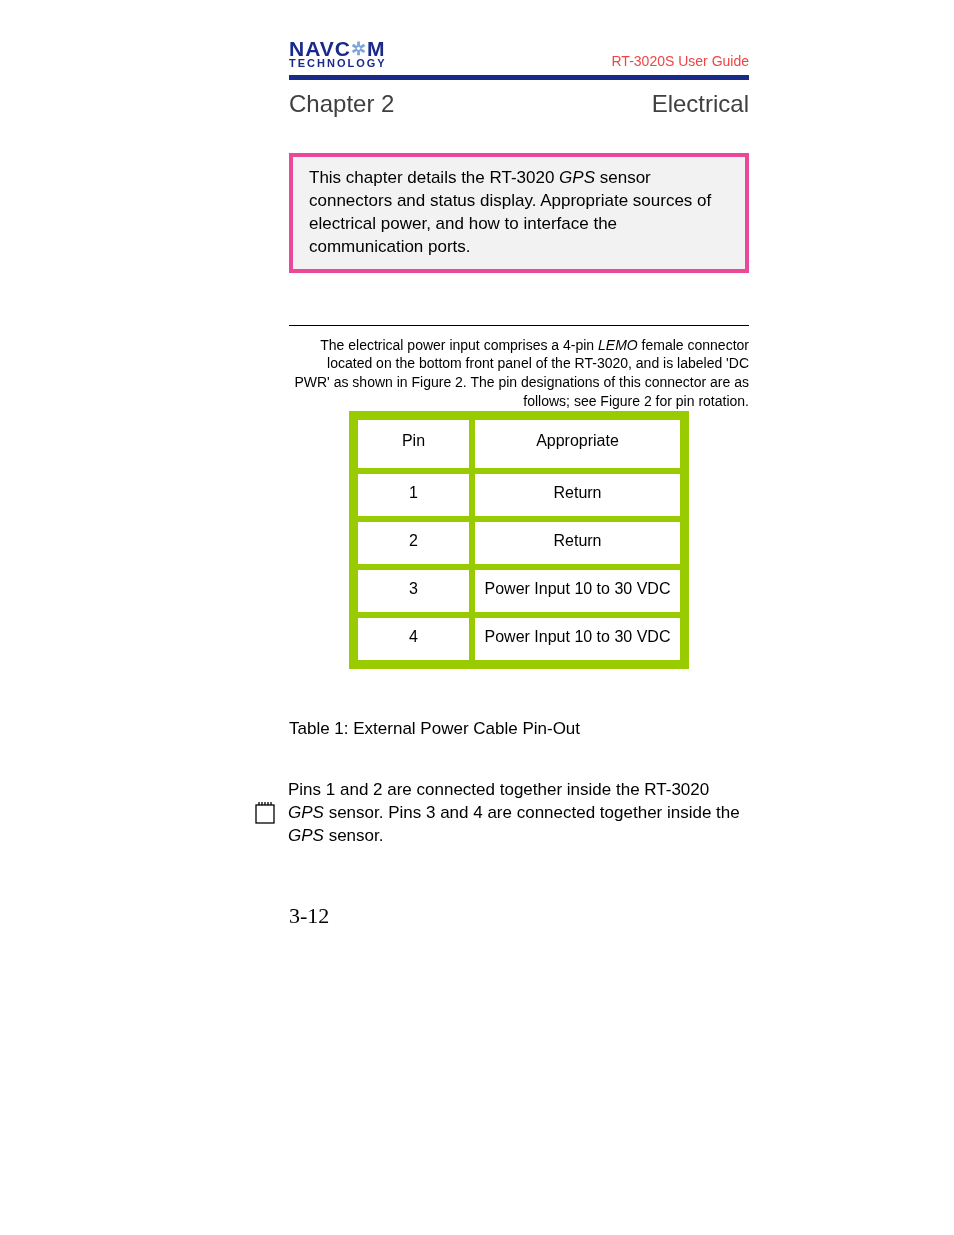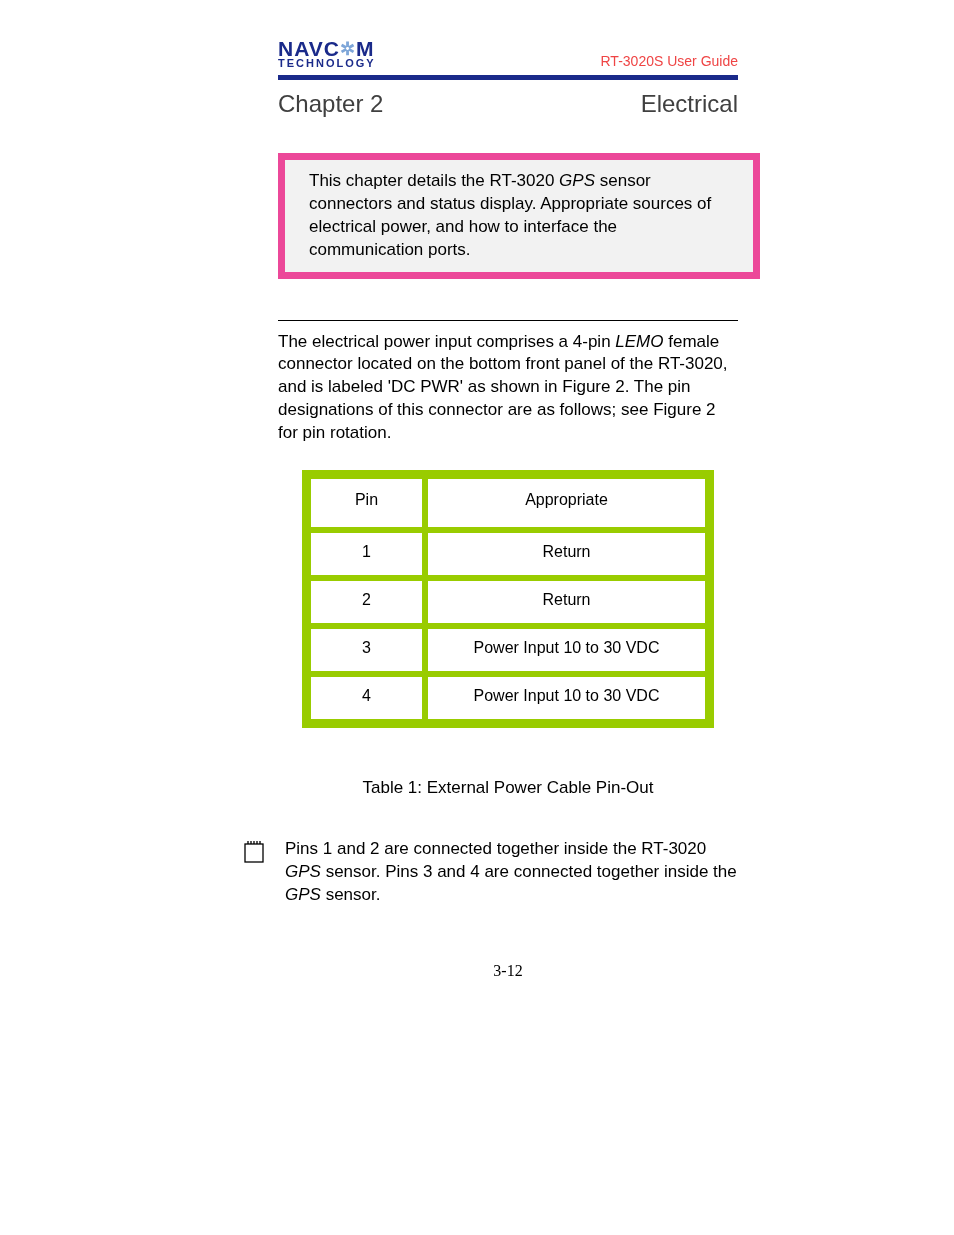--- a/index.html
+++ b/index.html
@@ -7,21 +7,21 @@
     padding: 0;
     background: #ffffff;
     font-family: "Segoe UI", "Helvetica Neue", Arial, sans-serif;
     color: #000;
     width: 954px;
     height: 1235px;
     position: relative;
   }
   .page {
     position: absolute;
-    left: 278px;
+    left: 289px;
     top: 40px;
     width: 460px;
   }
   .header-row {
     display: flex;
     justify-content: space-between;
     align-items: flex-end;
     margin-bottom: 6px;
   }
   .logo {
@@ -55,92 +55,91 @@
     margin-bottom: 10px;
   }
   .chapter-row {
     display: flex;
     justify-content: space-between;
     color: #404040;
     font-size: 24px;
     margin-bottom: 35px;
   }
   .intro-box {
-    border: 7px solid #ec4899;
+    border: 4px solid #ec4899;
     background: #f2f2f2;
-    padding: 10px 24px;
+    padding: 10px 16px;
     font-size: 17px;
     line-height: 1.35;
-    margin-bottom: 41px;
+    margin-bottom: 52px;
     width: 420px;
   }
   .thin-rule {
     height: 1px;
     background: #000;
     margin-bottom: 10px;
   }
   .section-title {
     color: #1a2a8a;
     font-size: 17px;
     margin-bottom: 20px;
   }
   .body-text {
-    font-size: 17px;
+    font-size: 14px;
     line-height: 1.35;
-    margin-bottom: 25px;
+    text-align: right;
   }
   .italic {
     font-style: italic;
   }
   .pin-table {
     border-collapse: separate;
     border-spacing: 0;
     border: 6px solid #99cc00;
-    width: 412px;
+    width: 340px;
     margin: 0 auto 50px auto;
     font-size: 16px;
   }
   .pin-table th, .pin-table td {
     border: 3px solid #99cc00;
     text-align: center;
     font-weight: normal;
   }
   .pin-table th {
     padding: 12px 8px 18px 8px;
   }
   .pin-table td {
     padding: 10px 8px 14px 8px;
   }
   .pin-table .pin-col {
     width: 95px;
   }
   .table-caption {
-    text-align: center;
+    text-align: left;
     font-size: 17px;
     margin-bottom: 40px;
   }
   .note-row {
     display: flex;
-    align-items: flex-start;
-    gap: 20px;
+    align-items: center;
+    gap: 12px;
     margin-left: -35px;
     margin-bottom: 55px;
   }
   .note-icon {
     flex: 0 0 auto;
     margin-top: 2px;
   }
   .note-text {
     font-size: 17px;
     line-height: 1.35;
   }
   .page-num {
-    font-size: 16px;
+    font-size: 22px;
     font-family: Georgia, "Times New Roman", serif;
-    text-align: center;
   }
 </style>
 </head>
 <body>
 
 <div class="page">
 
   <div class="header-row">
     <div class="logo">
       <div class="line1">

